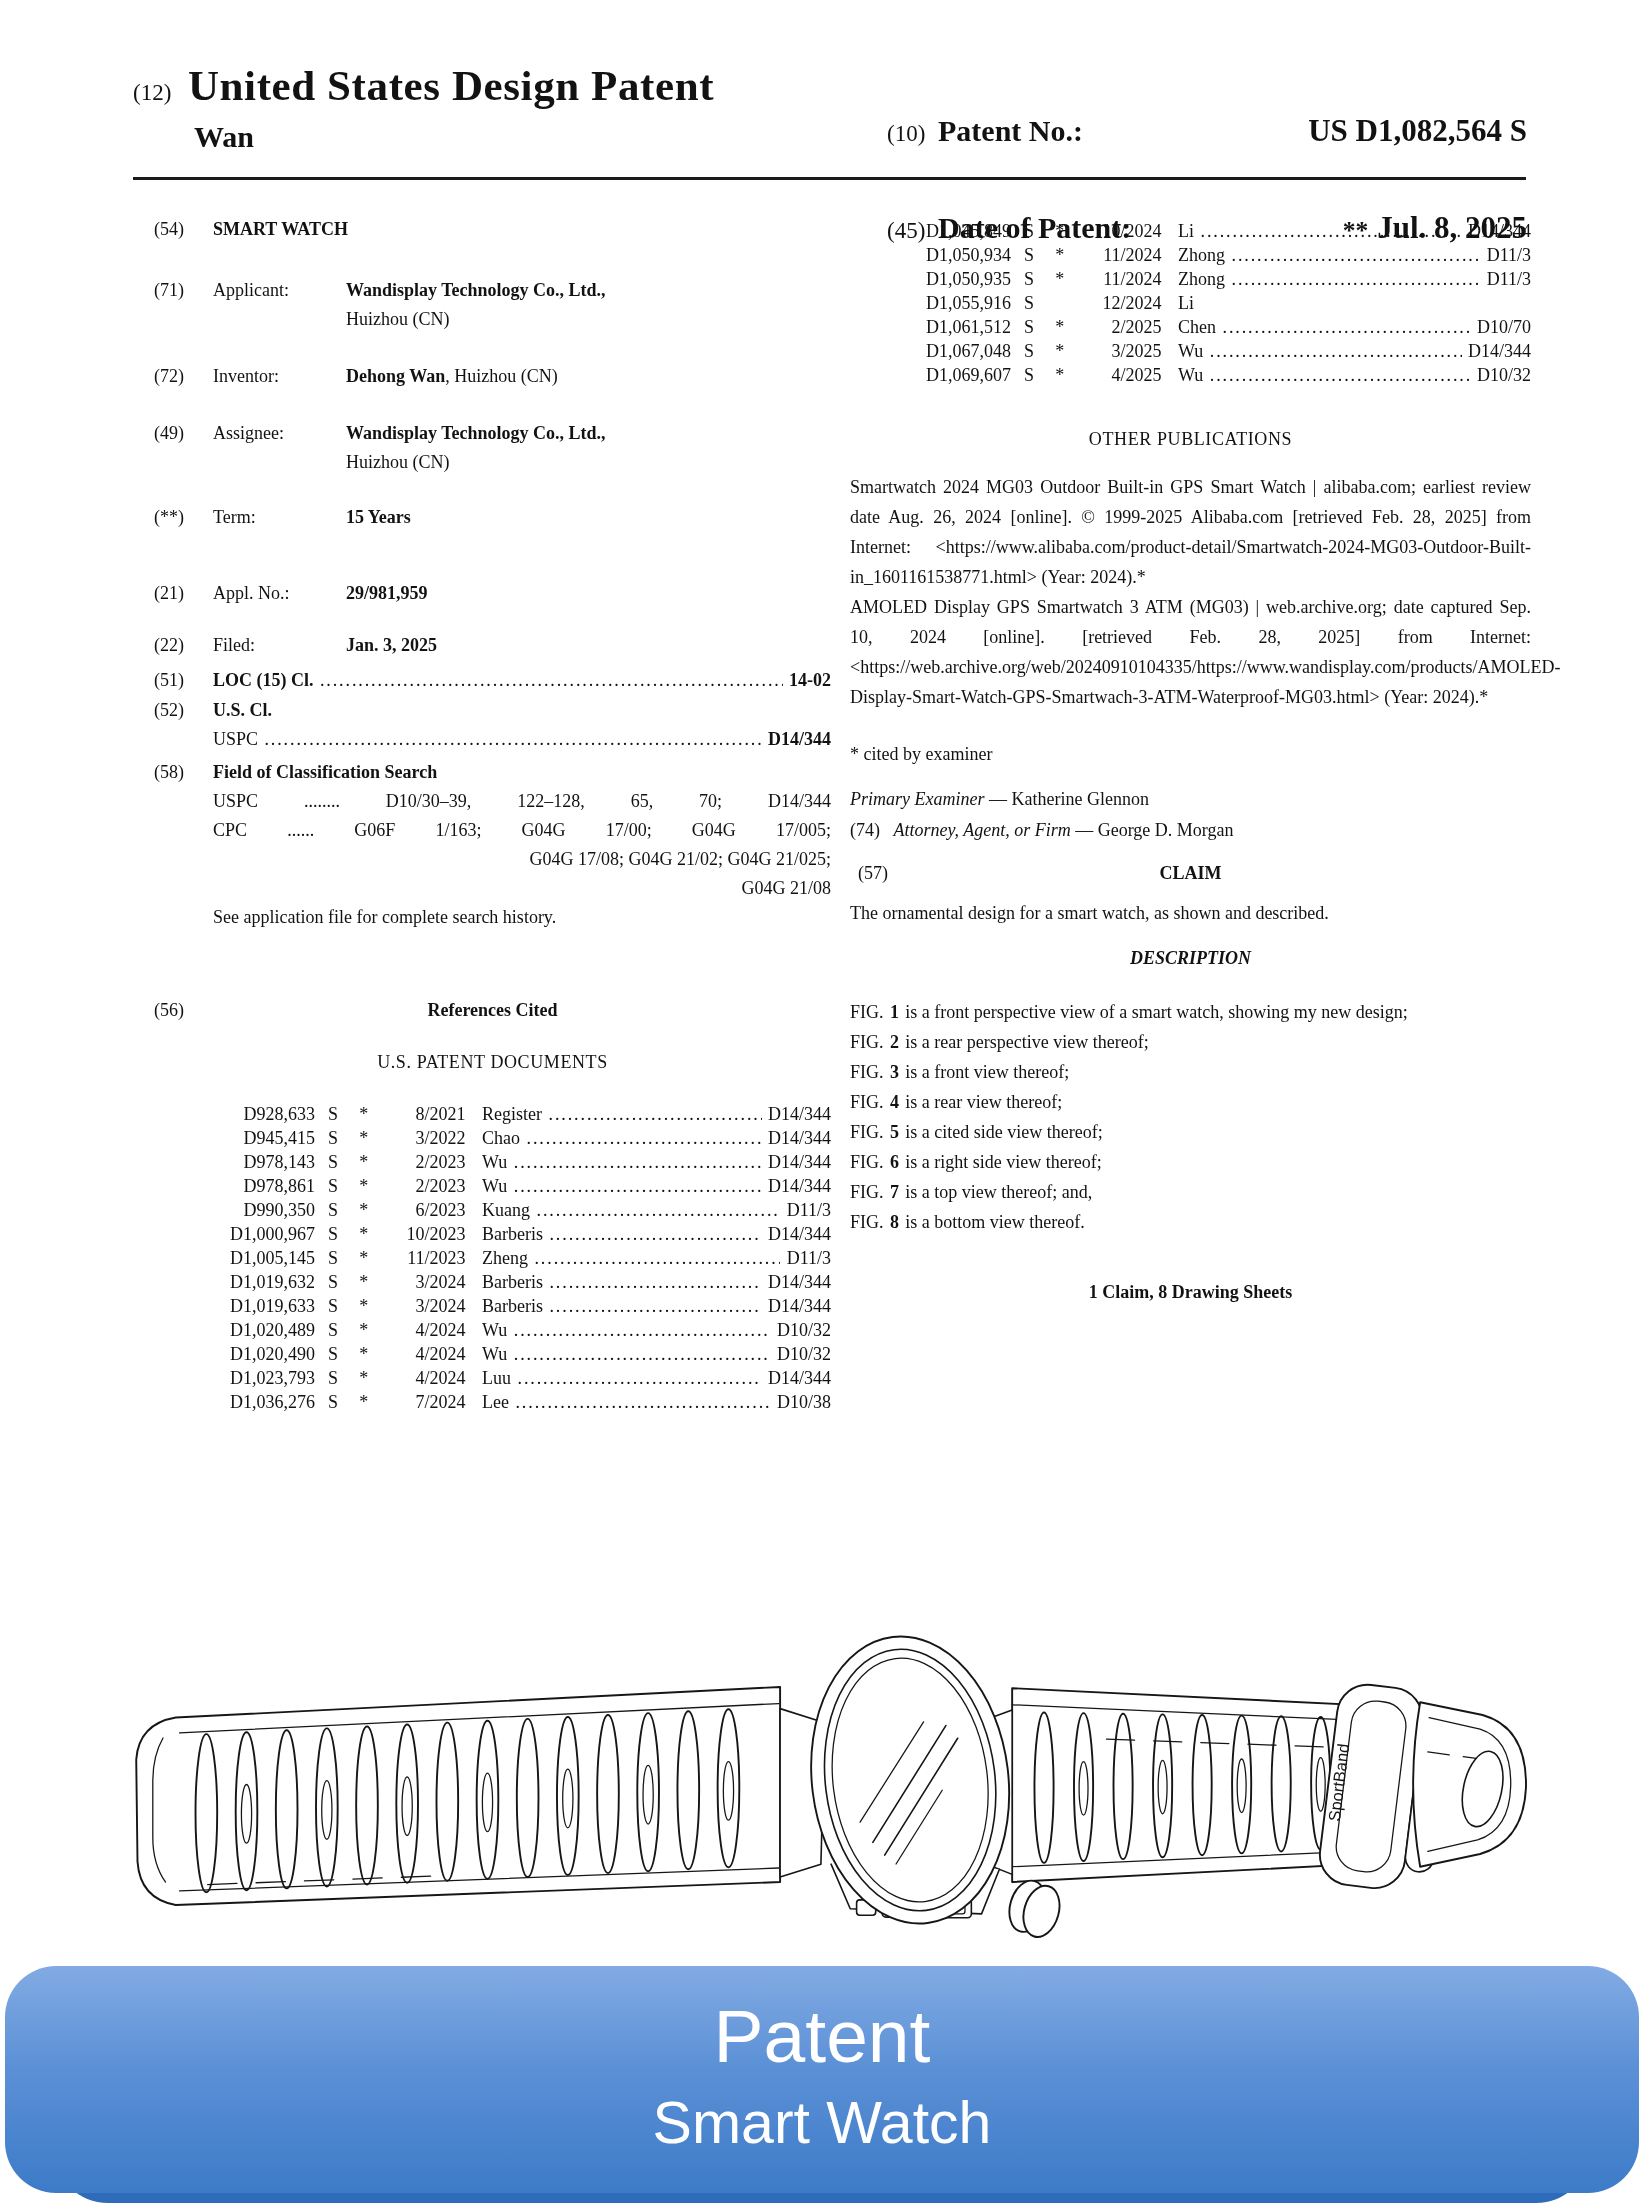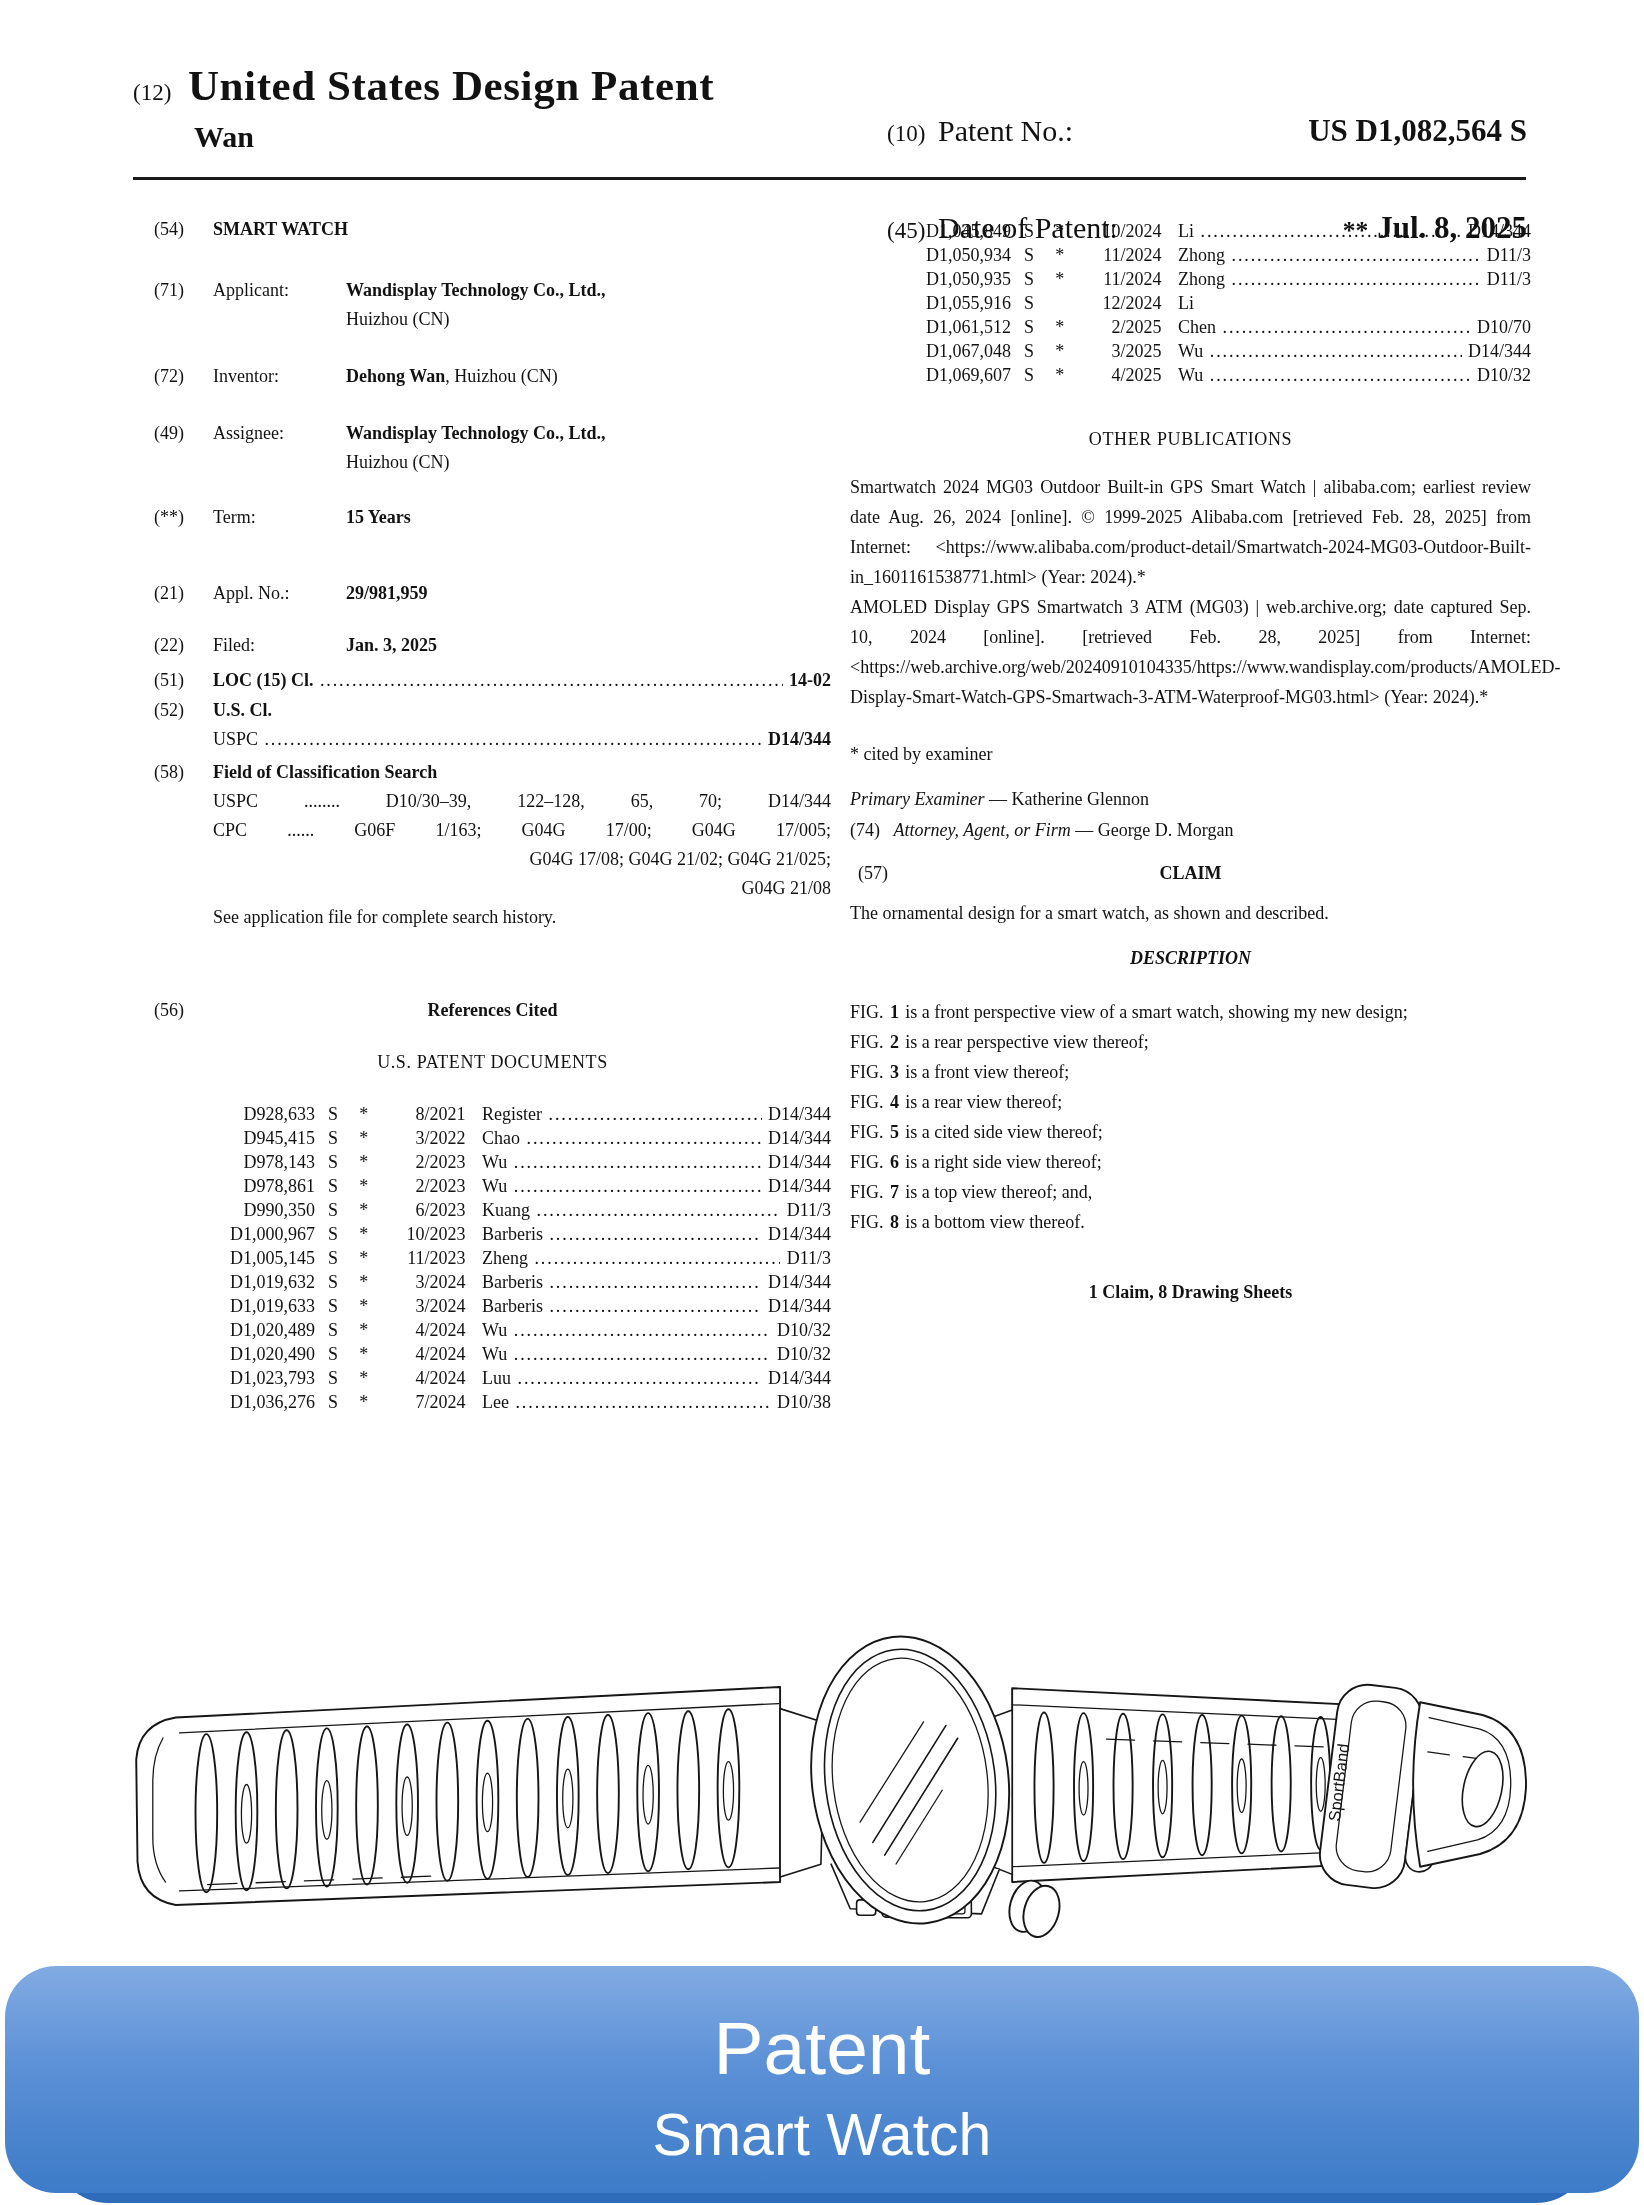--- a/index.html
+++ b/index.html
@@ -8,21 +8,21 @@
 
   
   .h-left{position:absolute;left:133px;top:61px;}
   .h-title-row{display:flex;align-items:baseline;}
   .h-kind{font-size:23px;margin-right:16.6px;}
   .h-title{font-size:43px;font-weight:bold;letter-spacing:0.6px;}
   .h-surname{font-size:30px;font-weight:bold;margin:10.2px 0 0 61px;}
   .h-right{position:absolute;left:887px;top:66px;width:640px;}
   .h-row{display:flex;align-items:baseline;margin-bottom:14px;}
   .h-num{font-size:23px;flex:none;}
-  .h-lab{font-size:30px;font-weight:normal;margin-left:12.7px;flex:none;margin-top:48px;}
+  .h-lab{font-size:30px;font-weight:bold;margin-left:12.7px;flex:none;margin-top:48px;}
   .h-val{font-size:31px;font-weight:bold;margin-left:auto;white-space:nowrap;}
   .h-stars{font-size:25.5px;vertical-align:middle;margin-right:9px;}
   .divider{position:absolute;left:133px;top:177px;width:1393px;height:2.5px;background:#1b1b1b;}
 
   
   .col-l{position:absolute;left:134px;top:215px;width:677px;font-size:18px;line-height:29px;margin-left:20px;}
   .col-r{position:absolute;left:850px;top:219px;width:681px;font-size:18px;line-height:29px;}
   .b{font-weight:bold;}
   .fld{display:flex;}
   .fnum{width:59px;flex:none;}
@@ -75,21 +75,21 @@
 
   
   .drawing{position:absolute;left:112px;top:1627px;width:1428px;height:322px;}
 
   
   .banner-shadow{position:absolute;left:54px;right:54px;top:1981px;height:222px;
                  border-radius:54px;background:#2E6CB9;}
   .banner{position:absolute;left:5.1px;right:5.1px;top:1966px;height:227px;border-radius:51px;
           background:linear-gradient(180deg,#82ABE3 0%,#5B90D6 45%,#3D7BC8 100%);
           text-align:center;font-family:"Liberation Sans",sans-serif;color:#fff;}
-  .banner-title{font-size:75px;margin-top:39px;}
+  .banner-title{font-size:75px;margin-top:27px;}
   .banner-subtitle{font-size:59px;margin-top:10.2px;}
 </style>
 </head>
 <body>
 
 <div class="h-left">
   <div class="h-title-row">
     <span class="h-kind">(12)</span>
     <span class="h-title">United States Design Patent</span>
   </div>

